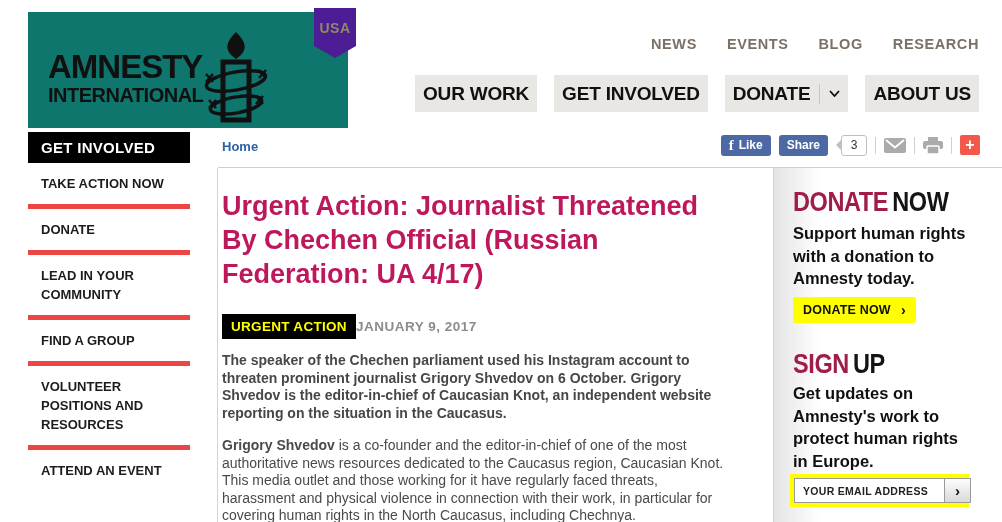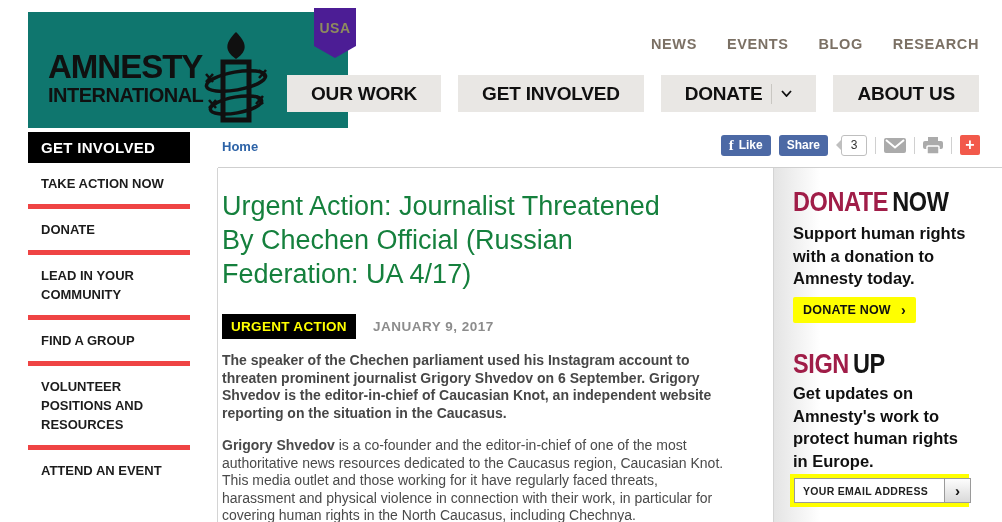--- a/index.html
+++ b/index.html
@@ -21,21 +21,21 @@
                   font-size:14px; letter-spacing:0.5px; }
 
   
   .utility-nav { position:absolute; top:36px; right:23px; display:flex; gap:30px; }
   .utility-nav a { color:#7b7064; font-size:14.5px; font-weight:bold; letter-spacing:0.6px;
                    text-decoration:none; cursor:pointer; }
 
   
   .main-nav { position:absolute; top:75px; right:23px; display:flex; gap:17px; }
   .nav-btn { background:#e9e7e4; color:#101010; font-size:19px; font-weight:bold;
-             letter-spacing:-0.2px; height:37px; line-height:37px; padding:0 24px;
+             letter-spacing:-0.2px; height:37px; line-height:37px; padding:0 8px;
              display:flex; align-items:center; cursor:pointer; }
   .nav-divider { width:1px; height:20px; background:#c9c7c2; margin:0 9px; }
   .chev { width:11px; height:7px; display:inline-block; }
 
   
   .side-header { position:absolute; left:28px; top:132px; width:162px; height:31px;
                  background:#000; color:#fff; font-size:15px; font-weight:bold;
                  letter-spacing:0.3px; line-height:31px; padding-left:13px; }
   .side-list { position:absolute; left:28px; top:163px; width:162px; list-style:none; }
   .side-list li { padding:11px 6px 11px 13px; font-size:13px; font-weight:bold;
@@ -65,23 +65,23 @@
               line-height:19px; cursor:pointer; }
 
   
   .rule-top { position:absolute; left:218px; top:167px; width:784px; height:1px; background:#cfcfcf; }
   .rule-left { position:absolute; left:217px; top:168px; width:1px; height:354px; background:#d4d4d4; }
   .rule-right { position:absolute; left:773px; top:168px; width:1px; height:354px; background:#d4d4d4; }
   .side-grad { position:absolute; left:774px; top:168px; width:46px; height:354px;
                background:linear-gradient(to right,#e4e4e4,rgba(255,255,255,0)); }
 
   
-  .article-title { position:absolute; left:222px; top:189px; color:#15803d;
-                   font-size:27px; font-weight:normal; line-height:34px; white-space:nowrap; }
-  .badge-row { position:absolute; left:222px; top:314px; display:flex; align-items:center; gap:17px; }
+  .article-title { position:absolute; left:222px; top:189px; color:#be185d;
+                   font-size:27px; font-weight:bold; line-height:34px; white-space:nowrap; }
+  .badge-row { position:absolute; left:222px; top:314px; display:flex; align-items:center; }
   .urgent-badge { background:#000; color:#FFFF00; font-size:13.5px; font-weight:bold;
                   letter-spacing:0.3px; padding:5px 9px; }
   .article-date { color:#8c8c8c; font-size:13.5px; font-weight:bold; letter-spacing:0.5px; }
   .article-intro { position:absolute; left:222px; top:352px; width:505px; color:#474747;
                    font-size:14px; font-weight:bold; line-height:17.5px; }
   .article-body { position:absolute; left:222px; top:437px; width:505px; color:#4a4a4a;
                   font-size:14px; line-height:17.5px; }
   .article-body .lead { font-weight:bold; }
 
   
@@ -222,21 +222,21 @@
     <div>Urgent Action: Journalist Threatened</div>
     <div>By Chechen Official (Russian</div>
     <div>Federation: UA 4/17)</div>
   </h1>
 
   <div class="badge-row">
     <span class="urgent-badge">URGENT ACTION</span>
     <span class="article-date">JANUARY 9, 2017</span>
   </div>
 
-  <p class="article-intro">The speaker of the Chechen parliament used his Instagram account to threaten prominent journalist Grigory Shvedov on 6 September. Grigory Shvedov is the editor-in-chief of Caucasian Knot, an independent website reporting on the situation in the Caucasus.</p>
+  <p class="article-intro">The speaker of the Chechen parliament used his Instagram account to threaten prominent journalist Grigory Shvedov on 6 October. Grigory Shvedov is the editor-in-chief of Caucasian Knot, an independent website reporting on the situation in the Caucasus.</p>
 
   <p class="article-body"><span class="lead">Grigory Shvedov</span><span> is a co-founder and the editor-in-chief of one of the most authoritative news resources dedicated to the Caucasus region, Caucasian Knot. This media outlet and those working for it have regularly faced threats, harassment and physical violence in connection with their work, in particular for covering human rights in the North Caucasus, including Chechnya.</span></p>
 
   <div class="accent-heading donate-heading">
     <span class="accent">DONATE</span><span class="rest">NOW</span>
   </div>
   <p class="promo-text donate-text">Support human rights with a donation to Amnesty today.</p>
   <div class="donate-btn">
     <span>DONATE NOW</span>
     <span class="arr">›</span>

